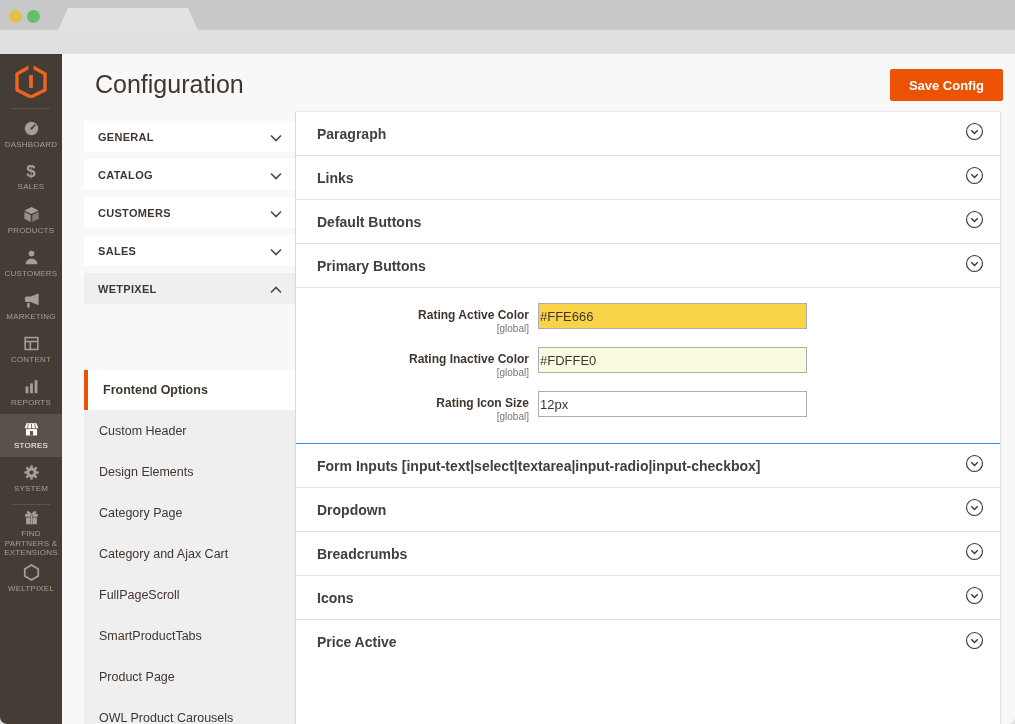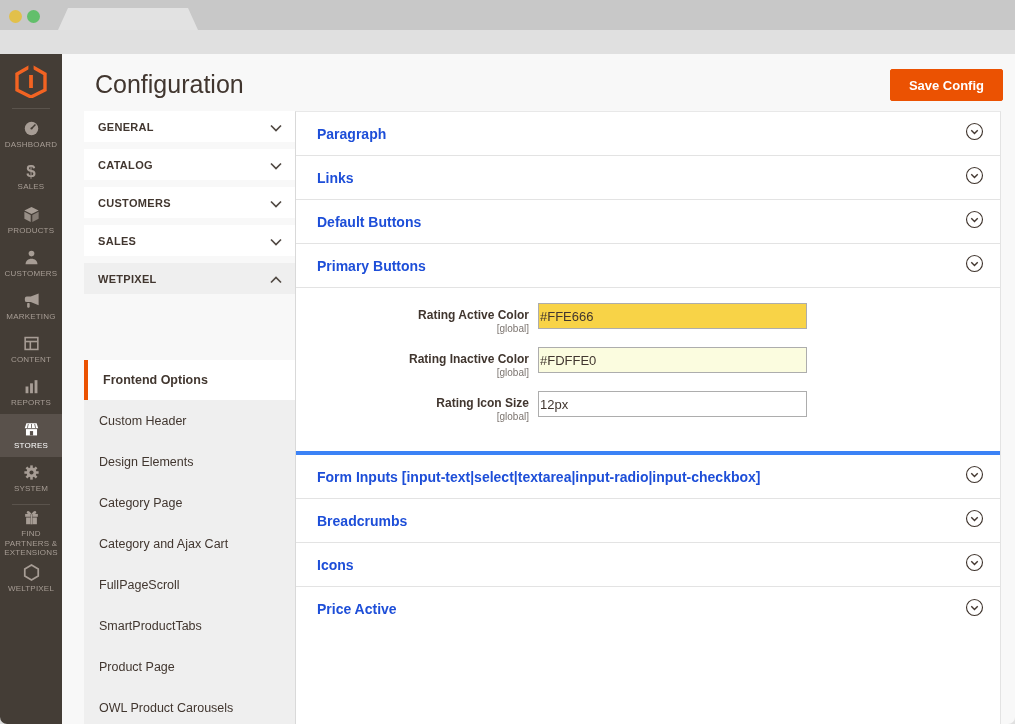--- a/index.html
+++ b/index.html
@@ -33,41 +33,41 @@
   .menu-item.tall { height:48px; }
   .menu-divider { height:1px; background:#5a534c; margin:4px 12px; }
 
   
   .page-title { position:absolute; left:95px; top:16px; font-size:25px; font-weight:400; color:#41362f; }
   .save-btn { position:absolute; right:12px; top:15px; height:32px; padding:0 18px; background:#eb5202;
     color:#fff; font-family:inherit; font-size:13px; font-weight:700; border:1px solid #eb5202;
     border-radius:2px; cursor:pointer; }
 
   
-  .config-nav { position:absolute; left:84px; top:57px; width:211px; bottom:0; }
+  .config-nav { position:absolute; left:84px; top:67px; width:211px; bottom:0; }
   .nav-section { height:31px; background:#fff; display:flex; align-items:center; justify-content:space-between;
     padding:0 13px 0 14px; margin-bottom:7px; cursor:pointer; }
   .nav-section .ns-label { font-size:11px; font-weight:700; letter-spacing:.3px; color:#41362f; }
   .nav-section.expanded { background:#efefef; margin-bottom:10px;gap:46px; }
   .subpanel { position:absolute; left:0; right:0; top:249px; bottom:0; background:#efefef; }
   .subitem { height:41px; display:flex; align-items:center; padding-left:15px; font-size:12.5px;
     color:#41362f; cursor:pointer; }
   .subitem.active { height:40px; background:#ffffff; border-left:4px solid #eb5202; 
     font-weight:700; }
 
   
   .content { position:absolute; left:295px; top:57px; right:14px; bottom:0; background:#ffffff;
     border-left:1px solid #d9d9d9; border-right:1px solid #e3e3e3; border-top:1px solid #e8e8e8; }
   .acc-row { height:44px; display:flex; align-items:center; justify-content:space-between;
     padding:0 16px 0 21px; cursor:pointer; }
   .acc-row.bordered { border-bottom:1px solid #e3e3e3; }
-  .acc-title { font-size:14px; font-weight:700; color:#1d4ed8; }
-  .fields { padding:15px 0 17px; border-bottom:4px solid #3b82f6; }
+  .acc-title { font-size:14px; font-weight:700; color:#404040; }
+  .fields { padding:15px 0 17px; border-bottom:1px solid #3b82f6; }
   .field-row { display:flex; margin-bottom:13px; }
-  .field-row:last-child { margin-bottom:12px; }
+  .field-row:last-child { margin-bottom:4px; }
   .label-col { width:233px; text-align:right; padding-top:5px; }
   .field-label { font-size:12px; font-weight:700; color:#41362f; }
   .field-scope { font-size:10px; color:#41362f; opacity:.7; margin-top:1px; }
   .input-col { margin-left:9px; }
   .field-input { width:269px; height:26px; border:1px solid #adadad; padding:0 1px; font-size:13px;
     color:#41362f; font-family:inherit; }
   .fill-active   { background:#f8d347; }
   .fill-inactive { background:#fbfcdf; }
   .fill-plain    { background:#ffffff; }
 </style>
@@ -337,20 +337,27 @@
       </div>
 
       <div class="acc-row bordered">
         <span class="acc-title">Form Inputs [input-text|select|textarea|input-radio|input-checkbox]</span>
         <span><svg width="19" height="19" viewBox="0 0 20 20" fill="none" stroke="#41362f">
               <circle cx="10" cy="10" r="8.4" stroke-width="1.2"></circle>
               <polyline points="6.6,8.7 10,12 13.4,8.7" stroke-width="1.5"></polyline>
             </svg></span>
       </div>
       <div class="acc-row bordered">
+        <span class="acc-title">Dropdown</span>
+        <span><svg width="19" height="19" viewBox="0 0 20 20" fill="none" stroke="#41362f">
+              <circle cx="10" cy="10" r="8.4" stroke-width="1.2"></circle>
+              <polyline points="6.6,8.7 10,12 13.4,8.7" stroke-width="1.5"></polyline>
+            </svg></span>
+      </div>
+      <div class="acc-row bordered">
         <span class="acc-title">Breadcrumbs</span>
         <span><svg width="19" height="19" viewBox="0 0 20 20" fill="none" stroke="#41362f">
               <circle cx="10" cy="10" r="8.4" stroke-width="1.2"></circle>
               <polyline points="6.6,8.7 10,12 13.4,8.7" stroke-width="1.5"></polyline>
             </svg></span>
       </div>
       <div class="acc-row bordered">
         <span class="acc-title">Icons</span>
         <span><svg width="19" height="19" viewBox="0 0 20 20" fill="none" stroke="#41362f">
               <circle cx="10" cy="10" r="8.4" stroke-width="1.2"></circle>

